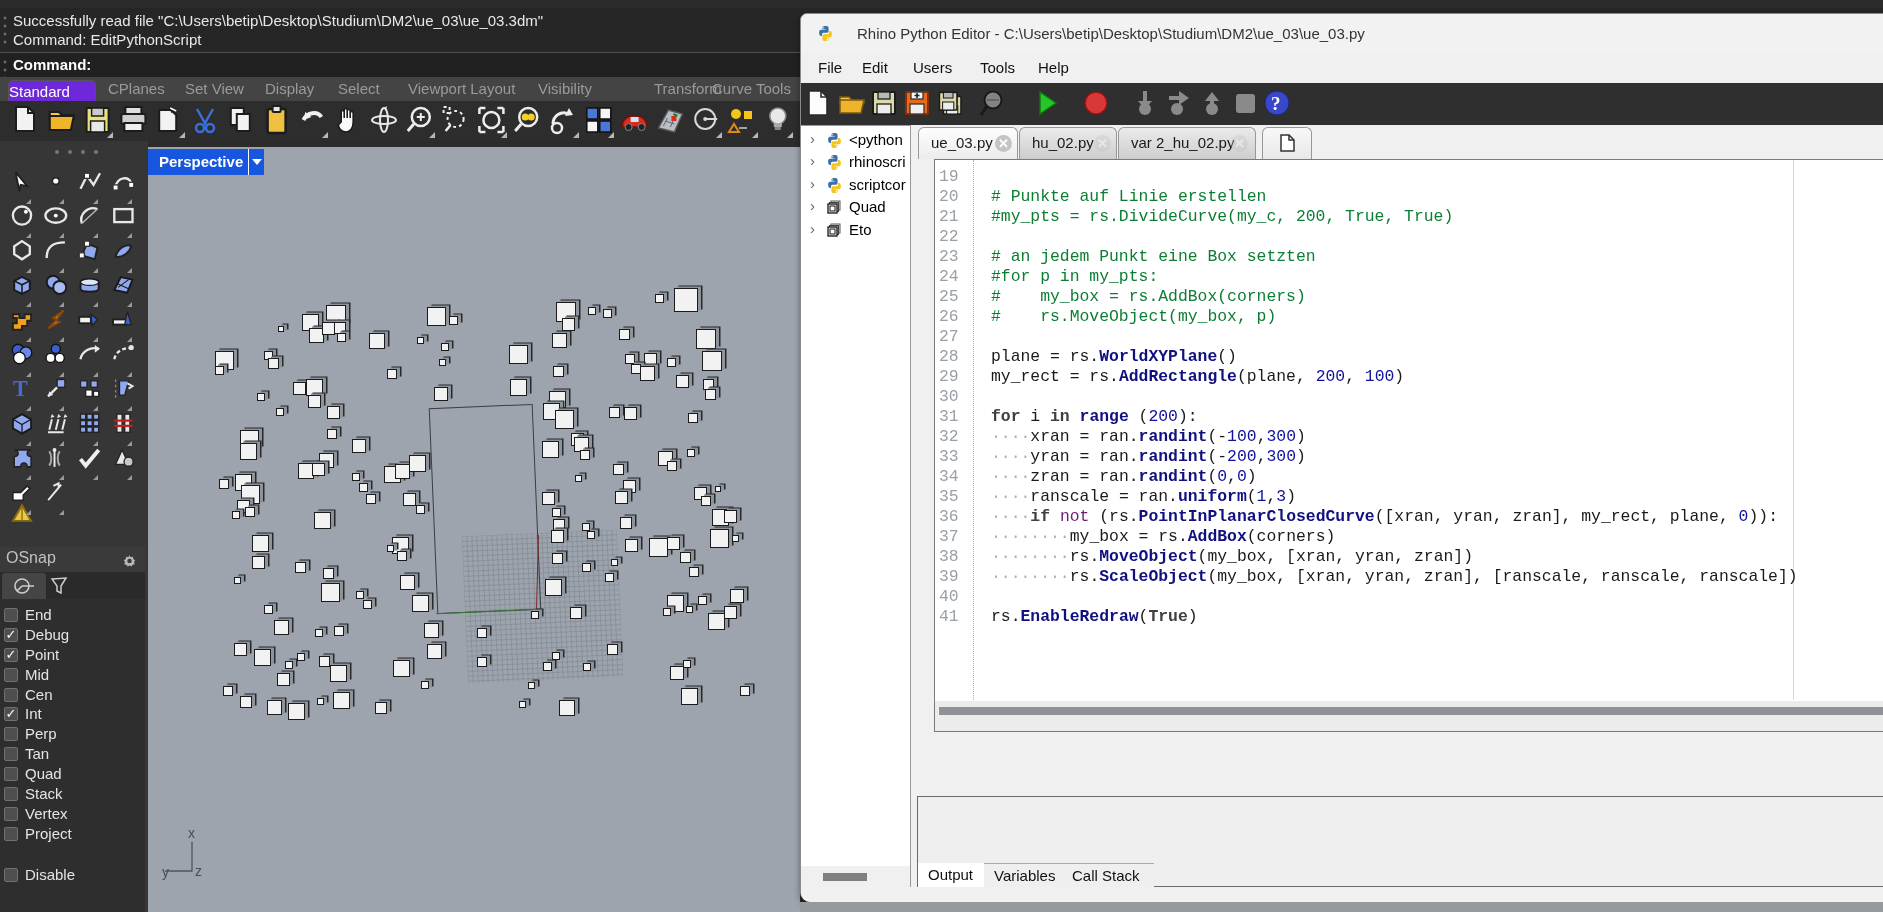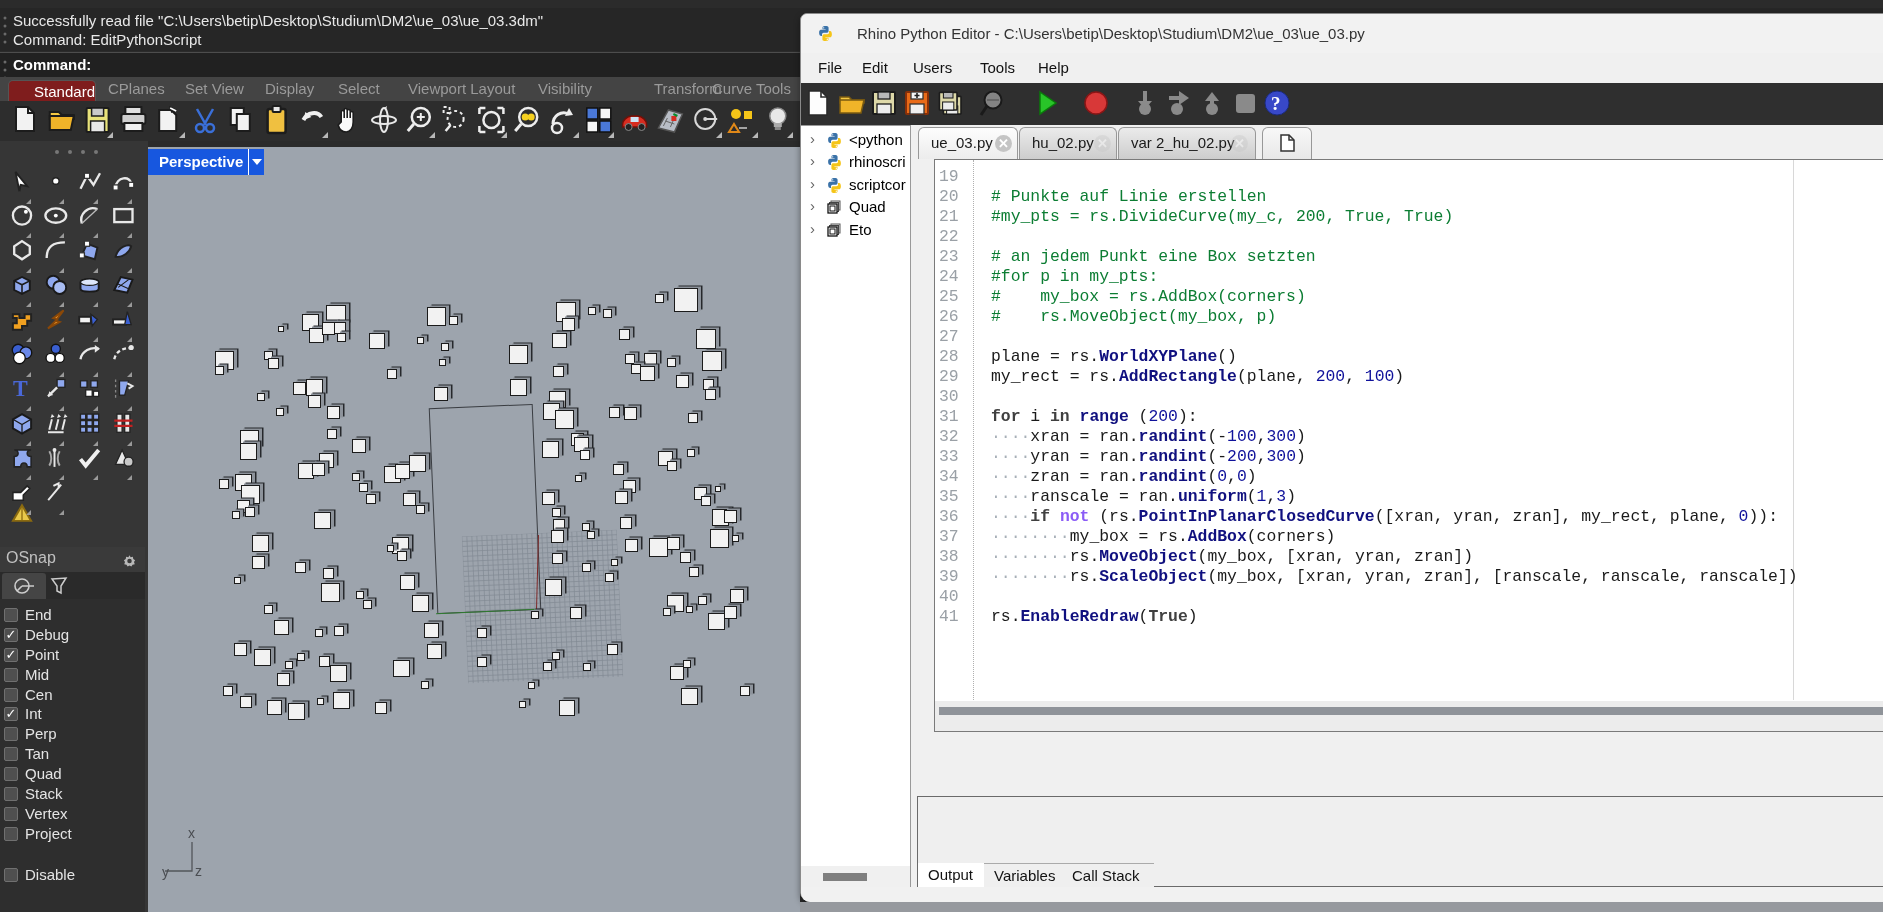--- a/index.html
+++ b/index.html
@@ -2,21 +2,21 @@
 <html><head><meta charset="utf-8">
 <style>
 *{margin:0;padding:0;box-sizing:border-box}
 body{width:1883px;height:912px;overflow:hidden;position:relative;font-family:"Liberation Sans",sans-serif;background:#2b2b2b}
 .abs{position:absolute}
 
 #histo{left:0;top:8px;width:1883px;height:43px;background:#262626;color:#e8e8e8;font-size:15px;line-height:19px;padding:3px 0 0 13px}
 #cmdrow{left:0;top:52px;width:1883px;height:25px;background:#212121;color:#fff;font-size:15px;font-weight:bold;padding:3px 0 0 13px;border-top:1px solid #4d4d4d}
 #tabbar{left:0;top:77px;width:1883px;height:24px;background:#444;color:#9a9a9a;font-size:15px}
 #tabbar span{position:absolute;top:3px}
-#stdtab{left:8px;top:0;width:88px;height:24px;background:#7f1d1d;border:1px solid #555;border-bottom:none;border-radius:5px 5px 0 0;color:#fff;text-align:right;padding-top:2px}
+#stdtab{left:8px;top:0;width:88px;height:24px;background:#6d28d9;border:1px solid #555;border-bottom:none;border-radius:5px 5px 0 0;color:#fff;text-align:left;padding-top:2px}
 #rtools{left:0;top:101px;width:1883px;height:40px;background:#2d2d2d}
 .tri{position:absolute;width:0;height:0;border-left:6px solid transparent;border-bottom:6px solid #b8b8b8}
 .tri2{position:absolute;width:0;height:0;border-left:5px solid transparent;border-bottom:5px solid #9a9a9a}
 #sidebar{left:0;top:141px;width:148px;height:771px;background:#363636}
 
 #osnap{left:0;top:547px;width:145px;height:365px;background:#2e2e2e}
 #osnaphdr{position:absolute;left:0;top:0;width:145px;height:25px;background:#3a3a3a;color:#c0c0c0;font-size:16px;padding:2px 0 0 6px}
 #osnaptabs{position:absolute;left:0;top:25px;width:145px;height:27px;background:#2a2a2a}
 #osnaptab1{position:absolute;left:2px;top:1px;width:44px;height:26px;background:#454545;border-radius:3px 3px 0 0}
 .osr{position:absolute;left:0;width:145px;height:20px}
@@ -51,21 +51,21 @@
 
 #codep{position:absolute;left:133px;top:145px;width:952px;height:573px;background:#fff;border:1px solid #7a7a7a}
 #lnums{position:absolute;left:4px;top:7px;color:#9aa0a6;font-family:"Liberation Mono",monospace;font-size:16.4px;line-height:20px}
 #lsep{position:absolute;left:38px;top:0;width:1px;height:540px;border-left:1px dotted #b0b0b0}
 #code{position:absolute;left:56px;top:7px;font-family:"Liberation Mono",monospace;font-size:16.4px;line-height:20px;color:#1a1a1a;white-space:nowrap}
 #rmargin{position:absolute;left:858px;top:0;width:1px;height:540px;background:#d8d8d8}
 #hscroll{position:absolute;left:0;top:541px;width:950px;height:30px;background:#ececec}
 #hthumb{position:absolute;left:4px;top:6px;width:946px;height:8px;background:#8f9399}
 .cm{color:#0c7d33}
 .kw{color:#404040;font-weight:bold}
-.k2{color:#8b5cf6;font-weight:bold}
+.k2{color:#701a75;font-weight:normal}
 .fn{color:#10107f;font-weight:bold}
 .nm{color:#10129b}
 .ws{color:#a8b0b8}
 
 #outp{position:absolute;left:116px;top:782px;width:970px;height:91px;background:#efefef;border:1px solid #6a6a6a}
 .otab{position:absolute;top:66px;height:25px;background:#efefef;border-top:1px solid #aaa;font-size:15px;color:#111;padding:3px 10px 0 10px}
 #bstrip{position:absolute;left:0;top:873px;width:1083px;height:15px;background:#f1f1f1;border-radius:0 0 0 9px}
 </style></head>
 <body>
 <div class="abs" id="histo">Successfully read file "C:\Users\betip\Desktop\Studium\DM2\ue_03\ue_03.3dm"<br>Command: EditPythonScript</div>

